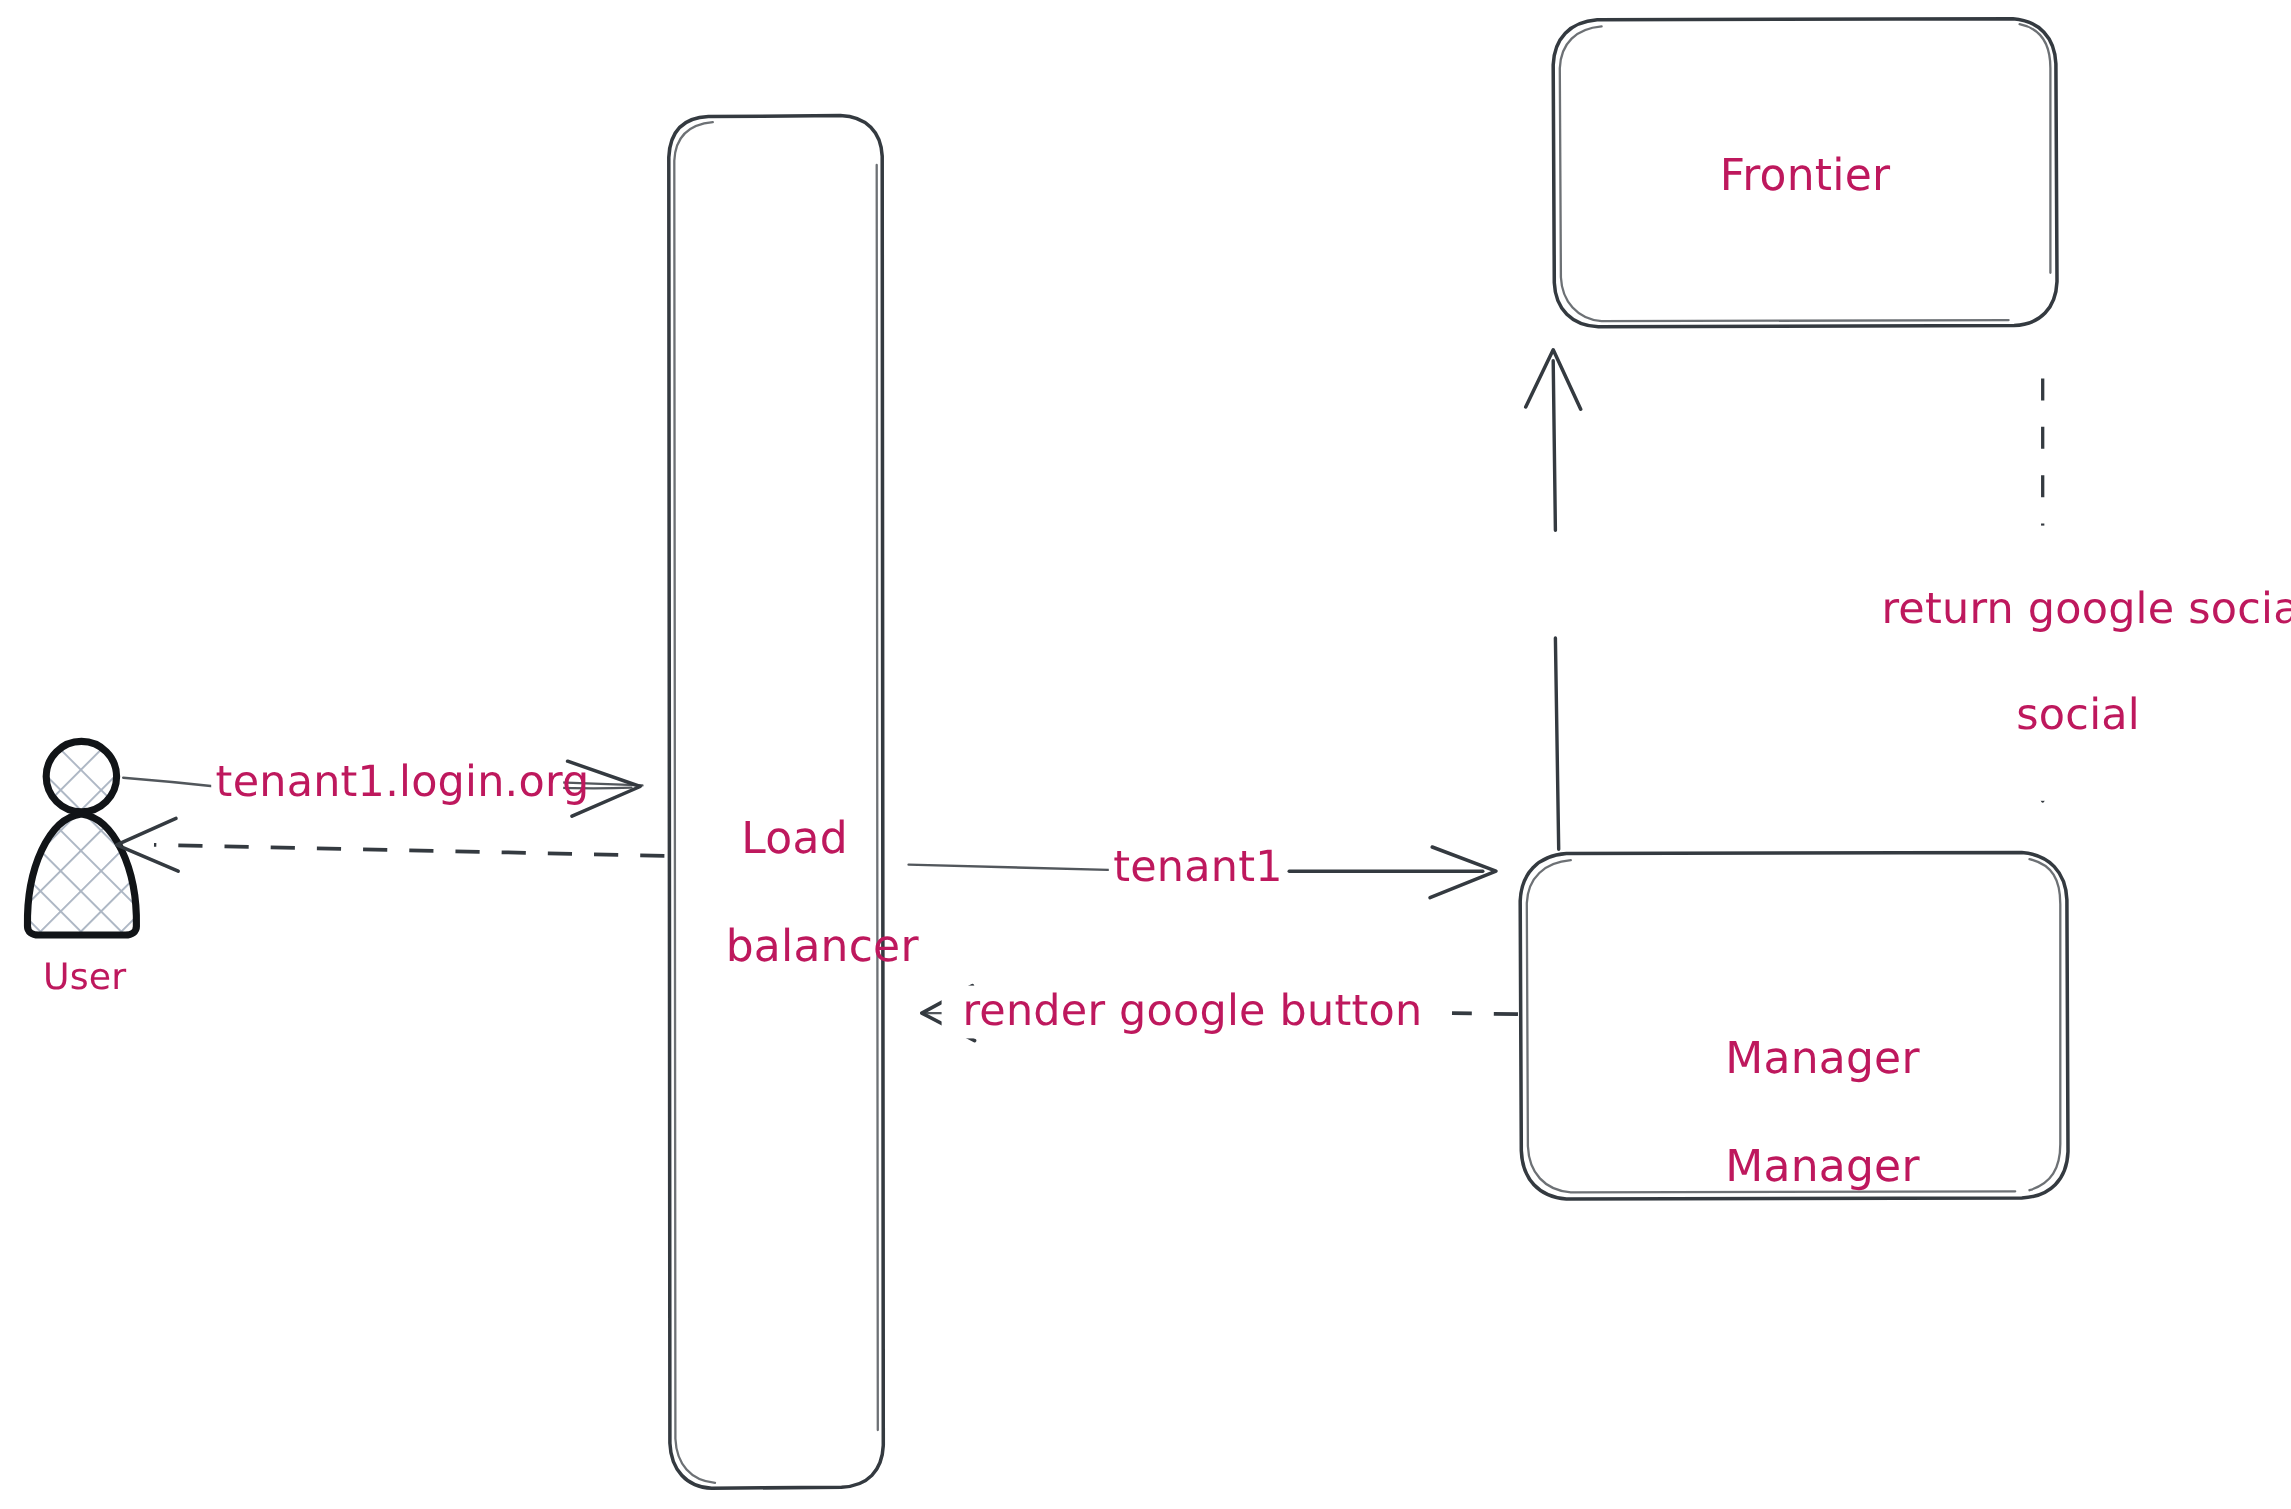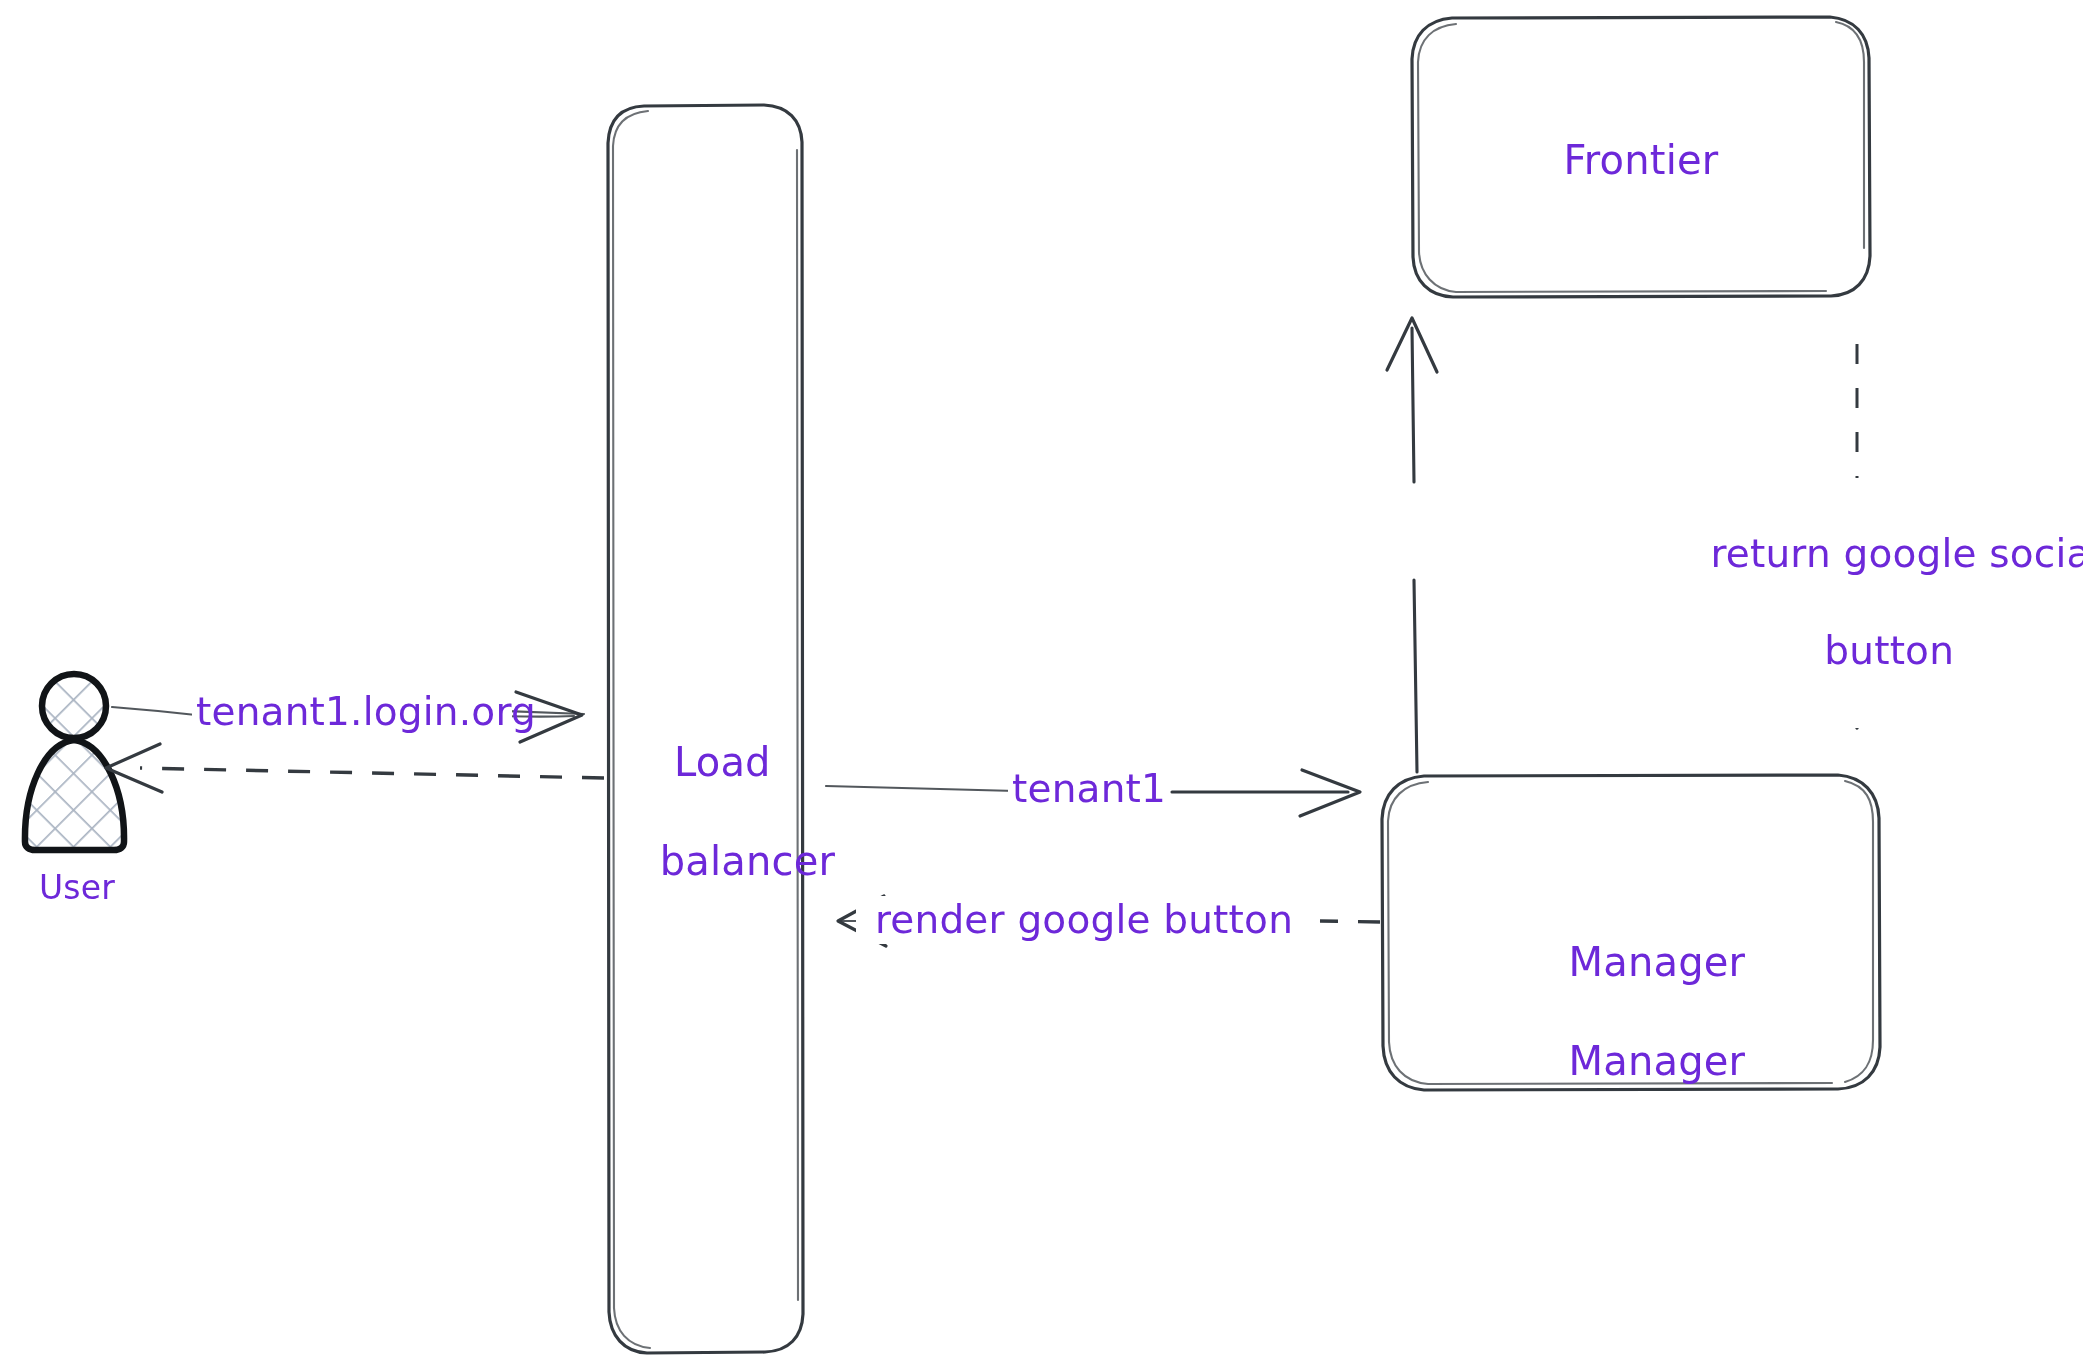--- a/index.html
+++ b/index.html
@@ -80,21 +80,21 @@
   }
   .actor-outline {
     fill: url(#hatchPattern);
     stroke: #111417;
     stroke-width: 6.5;
     stroke-linecap: round;
     stroke-linejoin: round;
   }
   .lbl {
     position: absolute;
-    color: #6d28d9;
+    color: #be185d;
     font-family: "DejaVu Sans", sans-serif;
     white-space: pre;
     pointer-events: none;
     text-align: center;
     line-height: 1.24;
     letter-spacing: 0.2px;
   }
   .lbl-node {
     font-size: 40px;
   }
@@ -244,21 +244,21 @@
 
   <div class="lbl lbl-edge lbl-bg" style="left:192px; top:688px; width:312px; padding:0 4px;">tenant1.login.org</div>
 
   <div class="lbl lbl-edge lbl-bg" style="left:1008px; top:765px; width:154px; padding:0 4px;">tenant1</div>
 
   <div class="lbl lbl-edge lbl-bg" style="left:856px; top:896px; width:448px; padding:0 4px;">render google button</div>
 
 
   <div class="lbl lbl-edge lbl-bg" style="left:1654px; top:478px; width:408px; padding:4px 6px;">
     <span>return google social</span><br>
-    <span>button</span>
+    <span>social</span>
   </div>
 
   <div class="hit" style="left:608px; top:105px; width:195px; height:1248px;"></div>
   <div class="hit" style="left:1412px; top:17px; width:458px; height:280px;"></div>
   <div class="hit" style="left:1382px; top:775px; width:498px; height:315px;"></div>
   <div class="hit" style="left:18px; top:670px; width:116px; height:185px;"></div>
 
 </div>
 
 </body></html>

